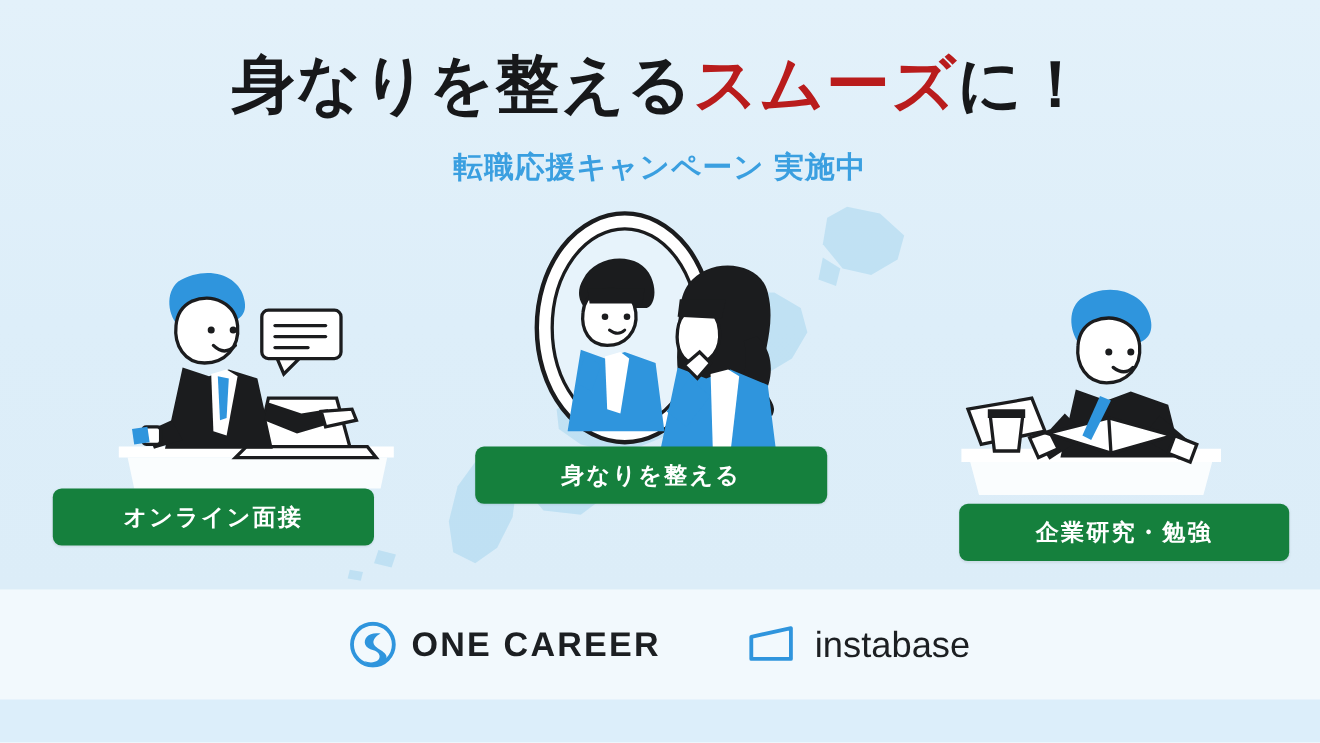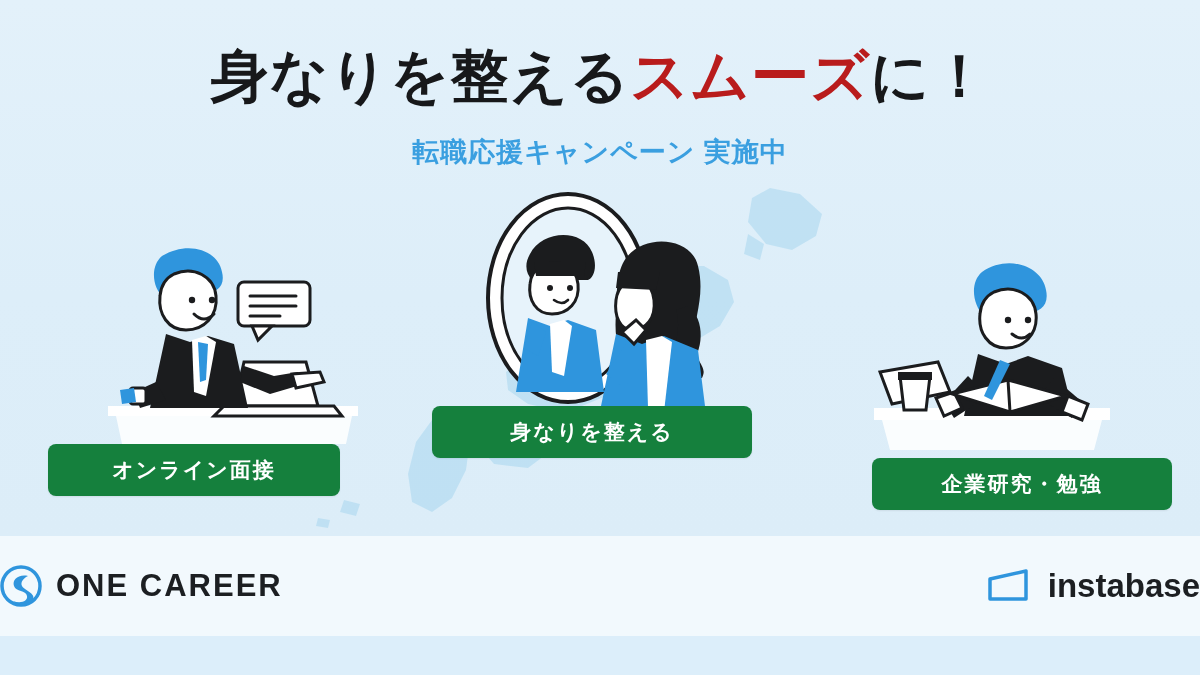--- a/index.html
+++ b/index.html
@@ -62,28 +62,28 @@
     white-space: nowrap;
     box-shadow: 0 1px 2px rgba(0,0,0,.07);
   }
   #pill-interview { left: 48px; top: 444px; width: 292px; height: 52px; }
   #pill-grooming  { left: 432px; top: 406px; width: 320px; height: 52px; }
   #pill-study     { left: 836px; top: 458px; width: 300px; height: 52px; margin-left: 36px; }
 
   
   .logos {
     position: absolute; top: 536px; left: 0; width: 1200px; height: 100px;
-    display: flex; align-items: center; justify-content: space-between; gap: 78px;
+    display: flex; align-items: center; justify-content: center; gap: 78px;
   }
   .logo-lockup { display: flex; align-items: center; gap: 14px; }
   .logo-text {
     font-size: 31px; font-weight: bold; letter-spacing: 2px; color: #1c1f22;
   }
   .logo-text-ib {
-    font-size: 33px; font-weight: bold; letter-spacing: 0px; color: #1c1f22;
+    font-size: 33px; font-weight: normal; letter-spacing: 0px; color: #1c1f22;
   }
 </style>
 </head>
 <body>
 
 <div class="stage">
 
   <div class="bg-main"></div>
   <div class="bg-footer"></div>
   <div class="bg-bottom"></div>

